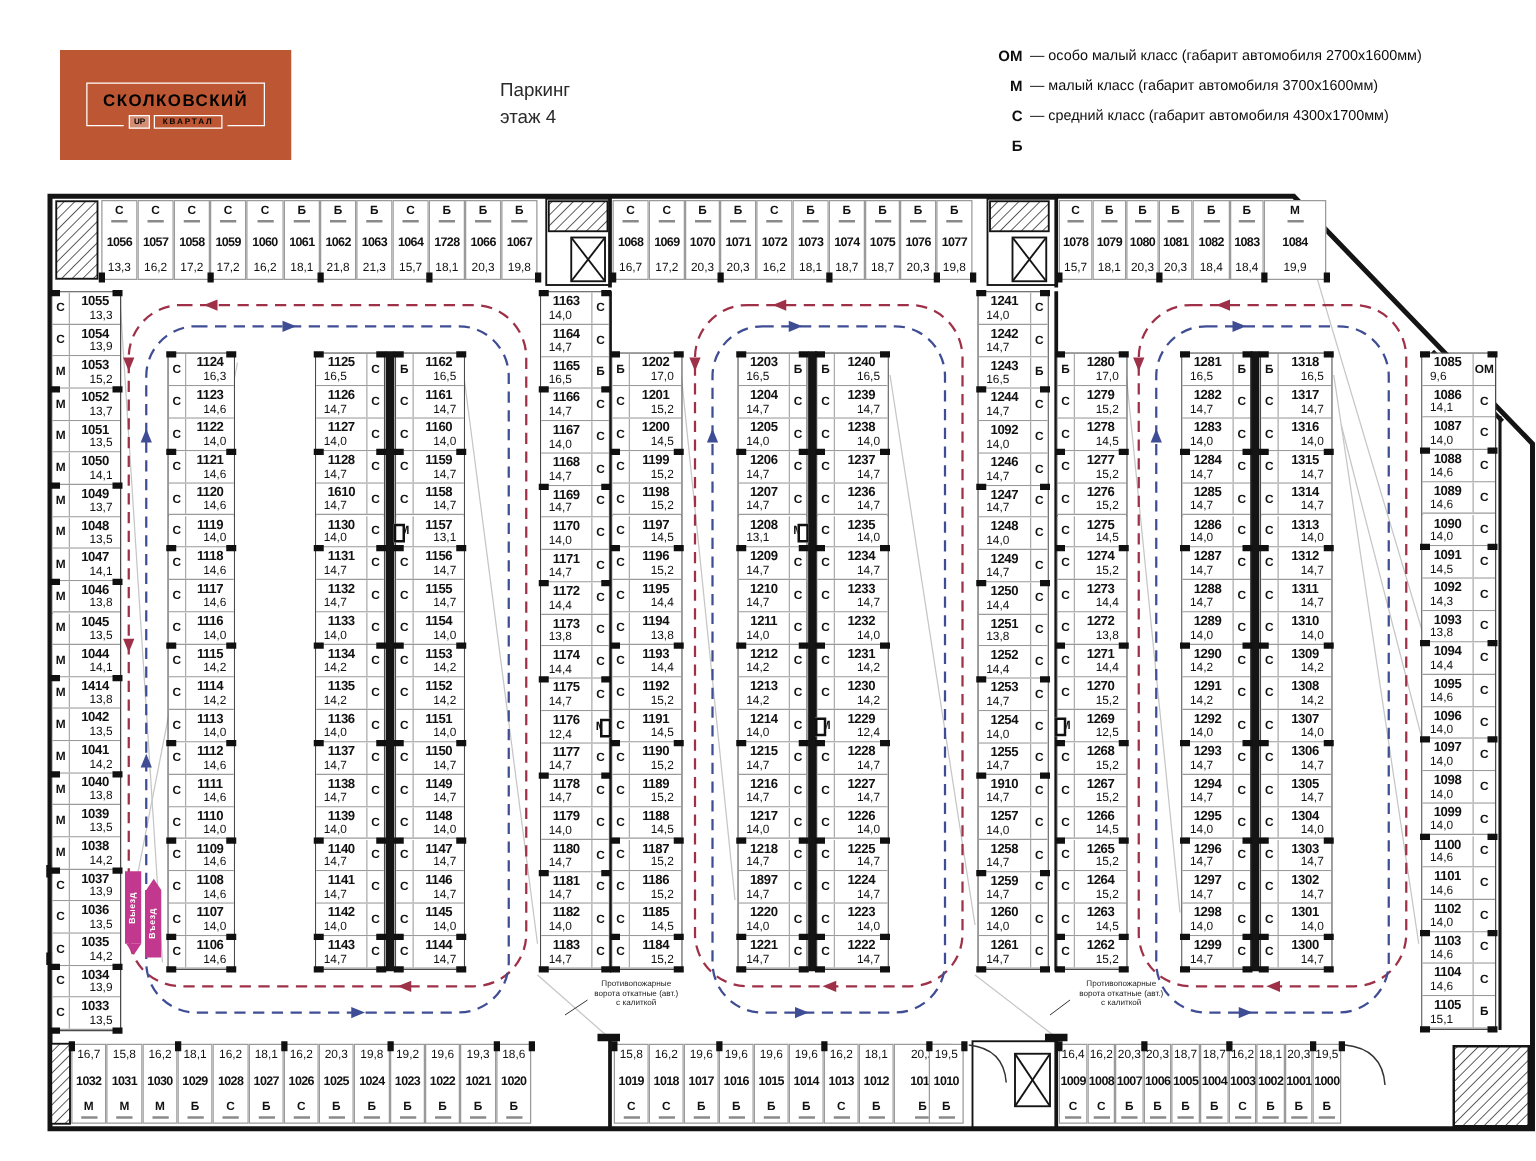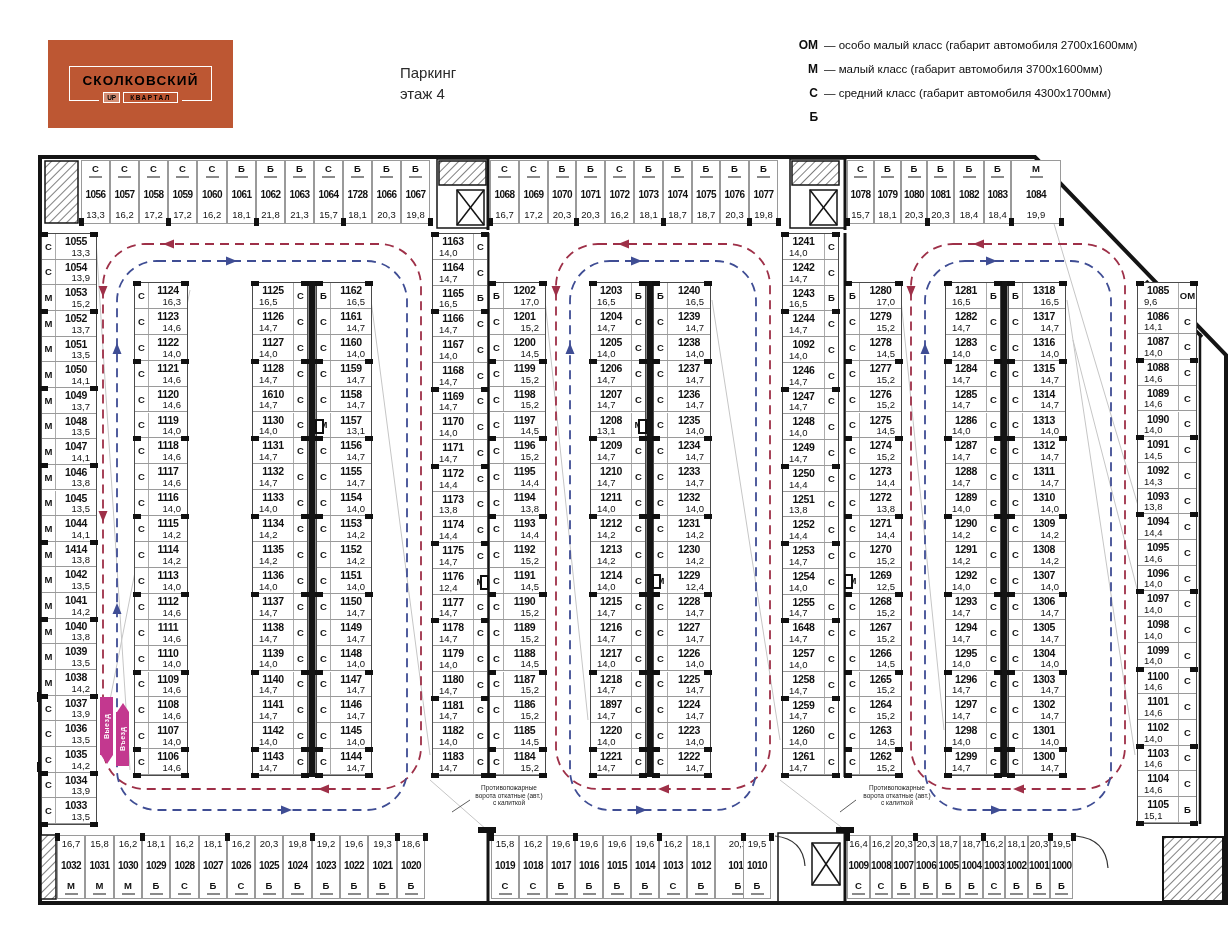--- a/index.html
+++ b/index.html
@@ -1909,21 +1909,21 @@
         <div class="spot-h side-right" style="top: 360.5px; height: 25.75px;">
           <div class="lb">С</div>
           <div class="mainb">
             <div class="n">1255</div>
             <div class="a">14,7</div>
           </div>
         </div>
         <div class="spot-h side-right" style="top: 386.3px; height: 25.75px;">
           <div class="lb">С</div>
           <div class="mainb">
-            <div class="n">1648</div>
+            <div class="n">1910</div>
             <div class="a">14,7</div>
           </div>
         </div>
         <div class="spot-h side-right" style="top: 412px; height: 25.75px;">
           <div class="lb">С</div>
           <div class="mainb">
             <div class="n">1257</div>
             <div class="a">14,0</div>
           </div>
         </div>

